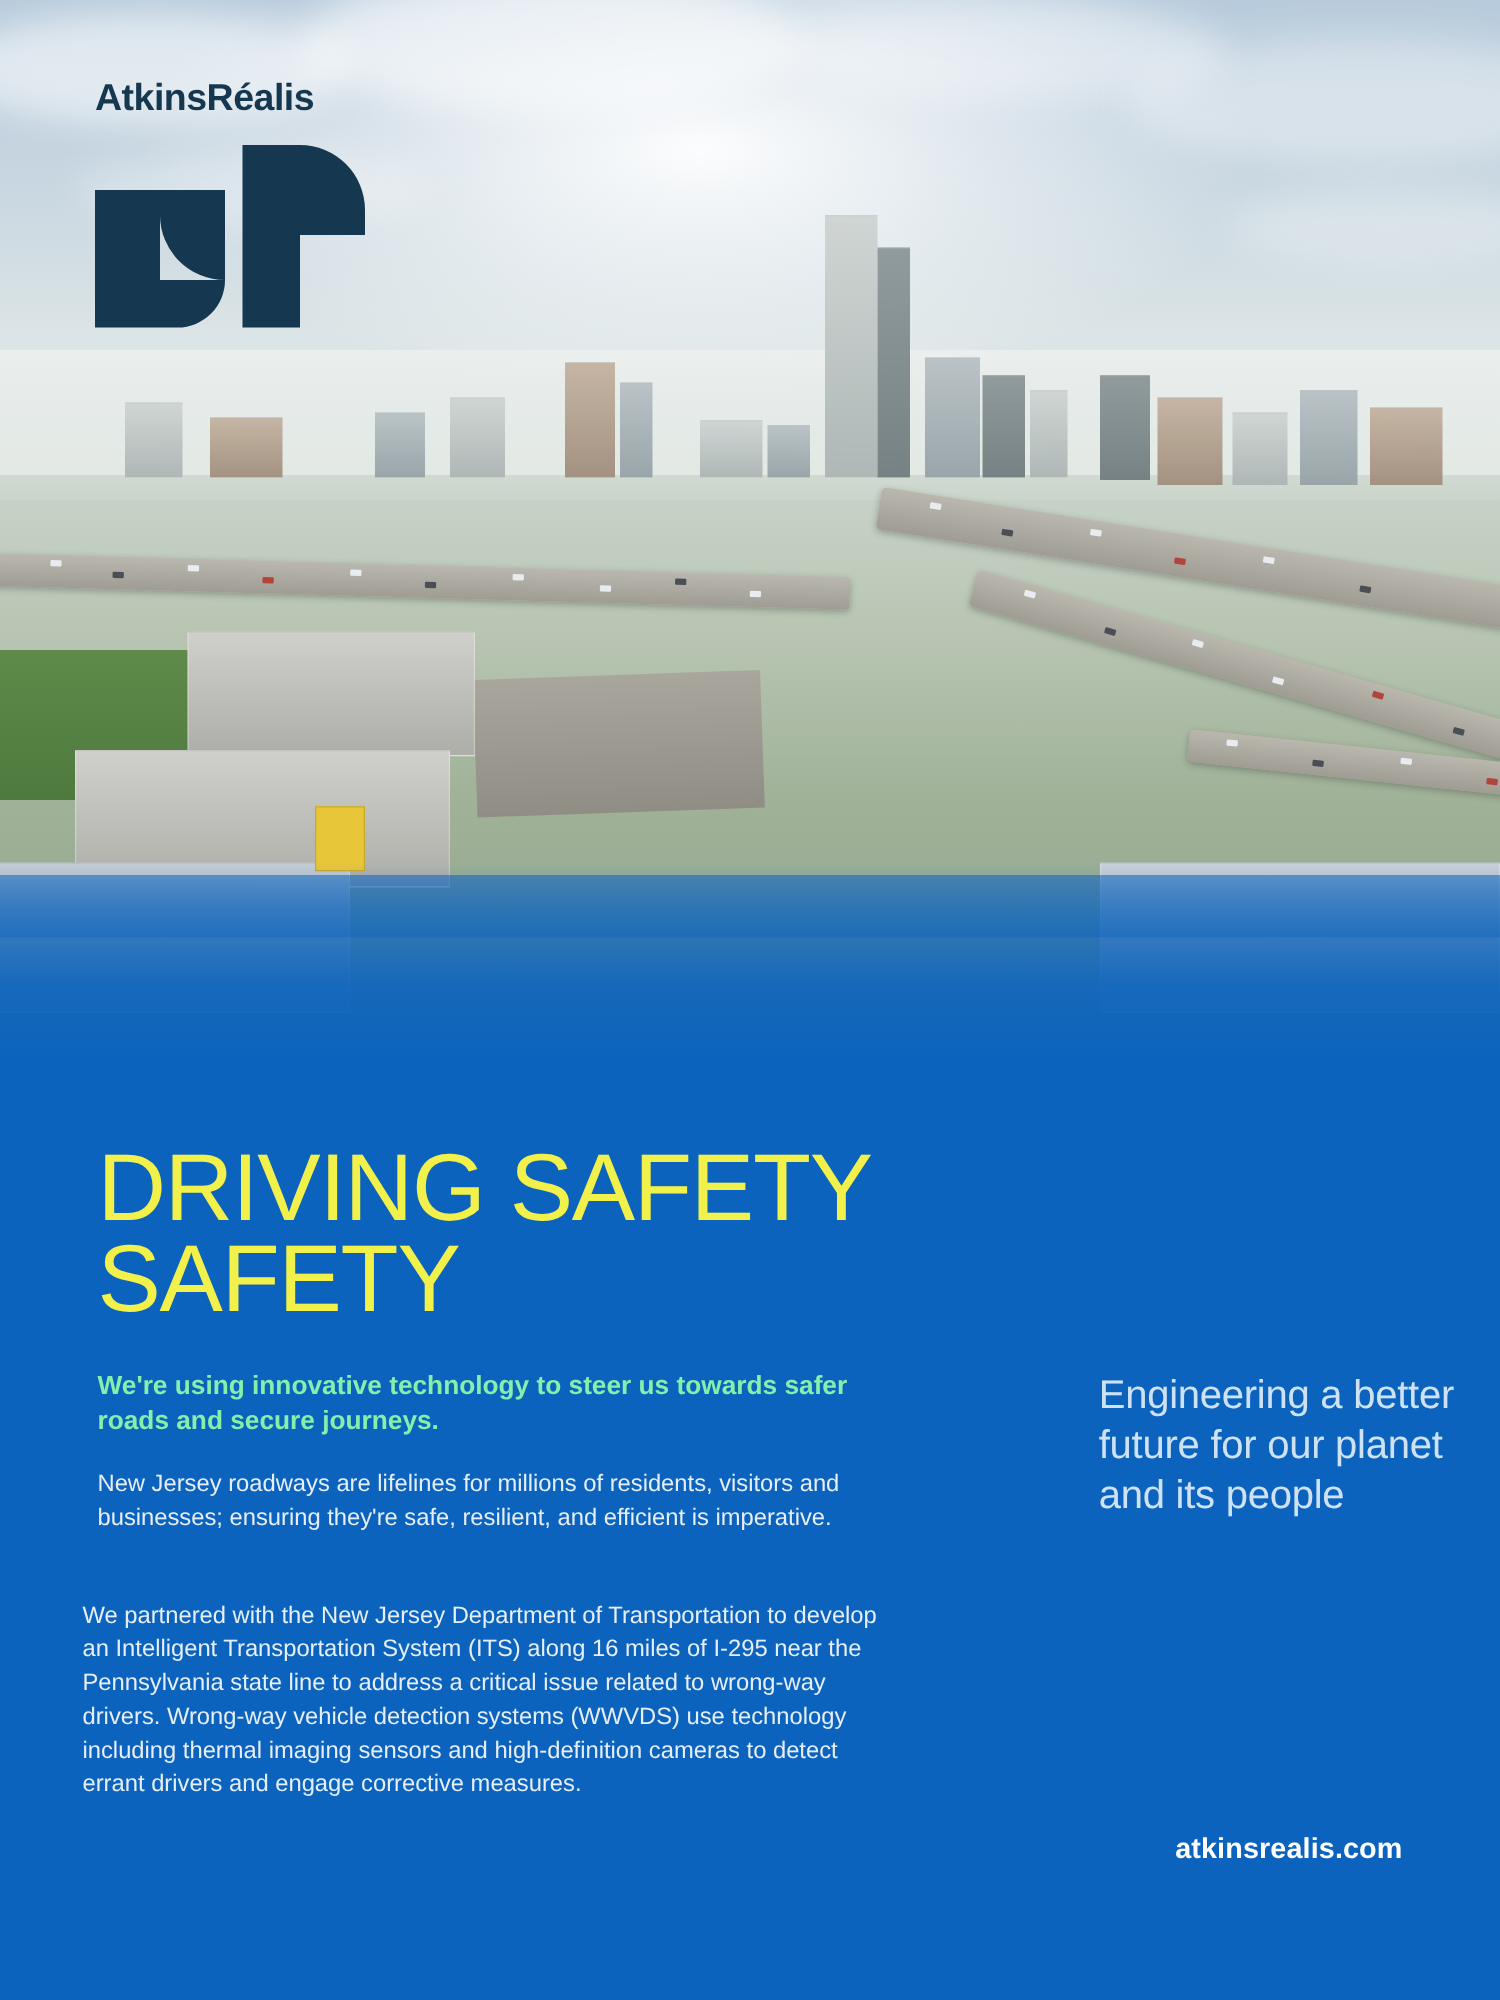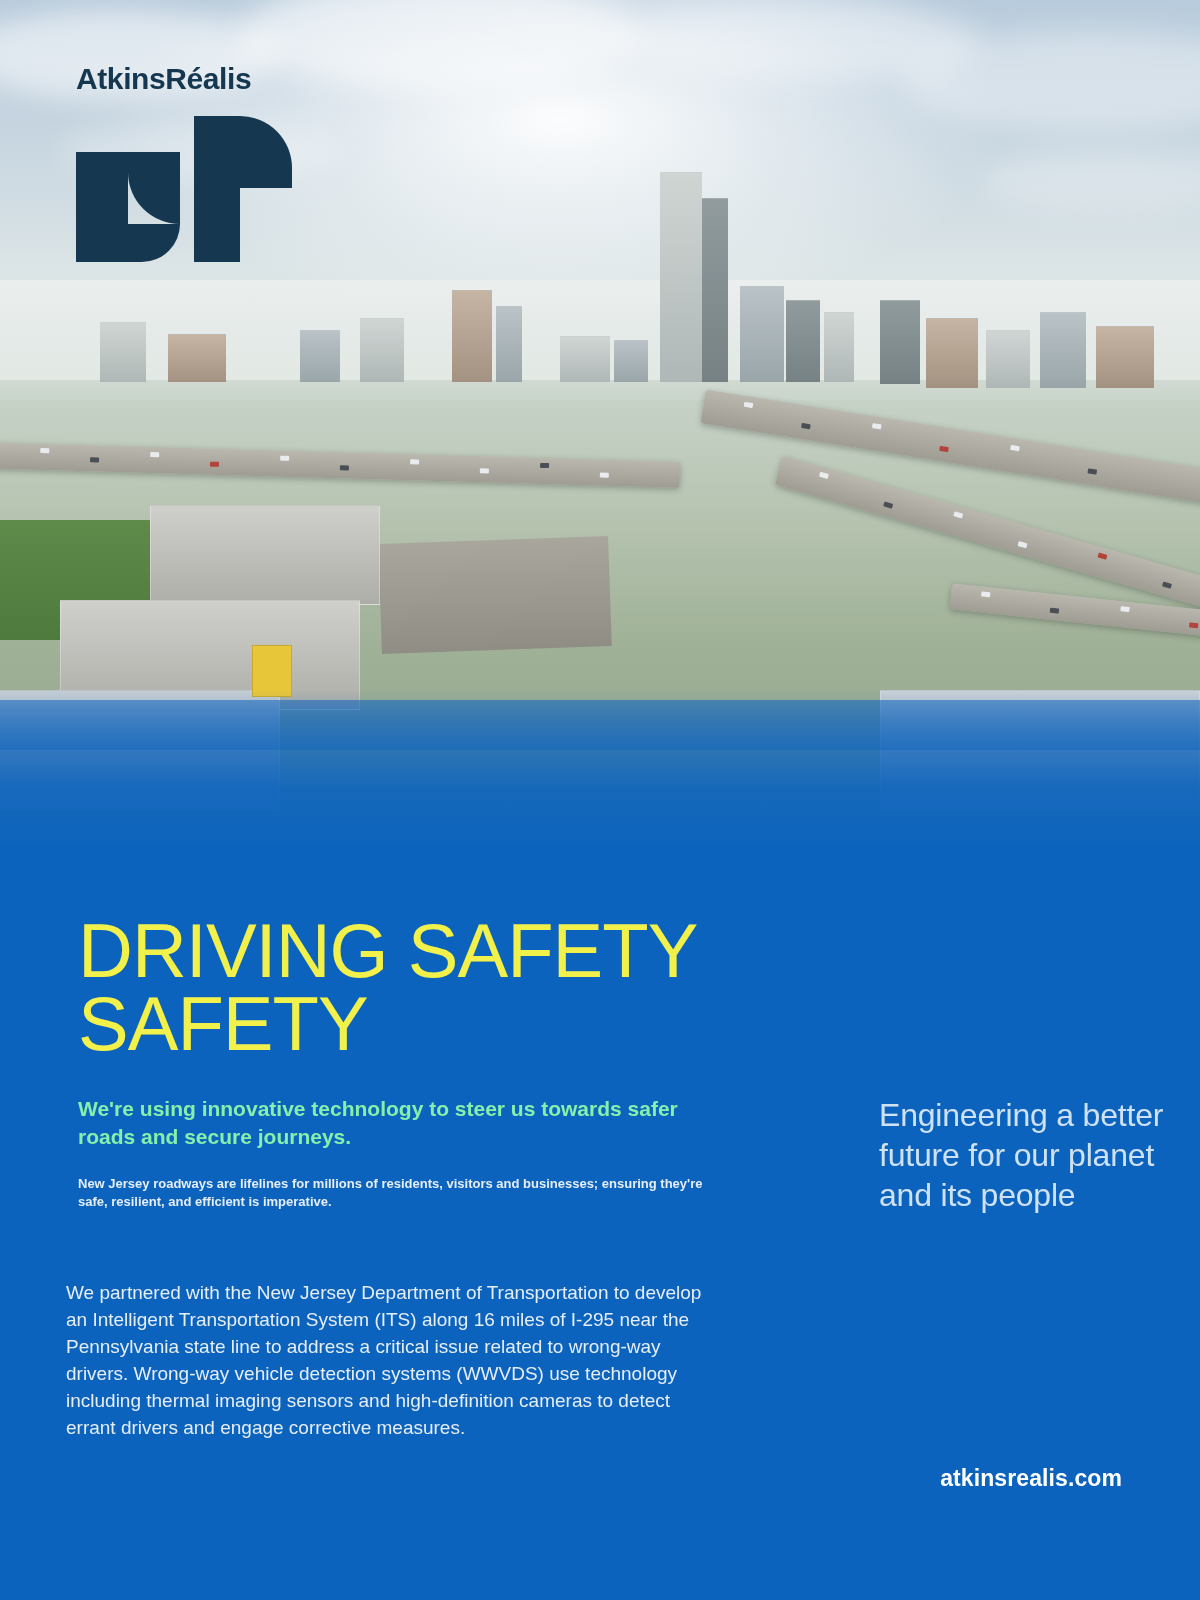--- a/index.html
+++ b/index.html
@@ -165,21 +165,21 @@
     font-family:"Liberation Sans", sans-serif;
   }
   .lede {
     position:absolute; left:78px; top:250px; width:620px;
     color:#86efac;
     font-size:21px; line-height:1.35; font-weight:700;
   }
   .body1 {
     position:absolute; left:78px; top:330px; width:630px;
     color:#e6eef7;
-    font-size:13px; line-height:1.42; font-weight:700;
+    font-size:19px; line-height:1.42; font-weight:400;
   }
   .body2 {
     position:absolute; left:66px; top:435px; width:640px;
     color:#e6eef7;
     font-size:19px; line-height:1.42; font-weight:400;
   }
   .tagline {
     position:absolute; left:855px; top:250px; width:290px;
     color:#cfe2f4;
     font-size:32px; line-height:1.25; font-weight:400;

